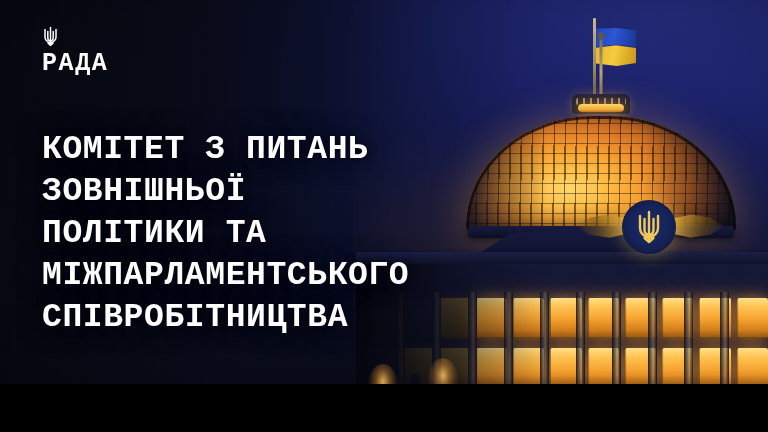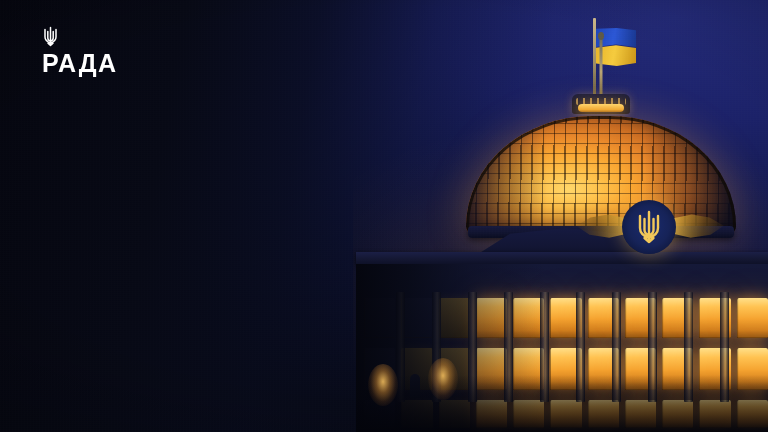--- a/index.html
+++ b/index.html
@@ -3,23 +3,23 @@
 <meta charset="utf-8">
 <style>
   html, body {
     margin: 0;
     padding: 0;
     background: #000;
   }
   #stage {
     position: relative;
     width: 768px;
-    height: 432px;
+    height: 384px;
     overflow: hidden;
-    font-family: Liberation Sans, sans-serif;
+    font-family: Liberation Mono, monospace;
     background: #be185d;
   }
 
   
   .sky {
     position: absolute;
     inset: 0;
     background:
       radial-gradient(120% 95% at 88% 4%, #232a78 0%, #1b2168 26%, #141a51 45%, #0d1236 66%, #080b20 84%, #05070f 100%);
   }
@@ -519,14 +519,21 @@
     <svg class="logo-trident" viewBox="0 0 17 21">
       <path d="M8.5 1.5 L8.5 19.5 M8.5 19.5 L6 17.3 M8.5 19.5 L11 17.3
                M3 3.6 L3 11 C3 14 5 15.8 8.5 17.2
                M14 3.6 L14 11 C14 14 12 15.8 8.5 17.2
                M5.8 5.4 L5.8 12 C5.8 13.8 7 14.8 8.5 15.4
                M11.2 5.4 L11.2 12 C11.2 13.8 10 14.8 8.5 15.4" fill="none" stroke="#ffffff" stroke-width="1.5" stroke-linecap="round"></path>
     </svg>
     <div class="logo-word">РАДА</div>
   </div>
 
+  <div class="title">
+    <div class="title-line">КОМІТЕТ З ПИТАНЬ</div>
+    <div class="title-line">ЗОВНІШНЬОЇ</div>
+    <div class="title-line">ПОЛІТИКИ ТА</div>
+    <div class="title-line">МІЖПАРЛАМЕНТСЬКОГО</div>
+    <div class="title-line">СПІВРОБІТНИЦТВА</div>
+  </div>
 
 </div>
 
 </body></html>

